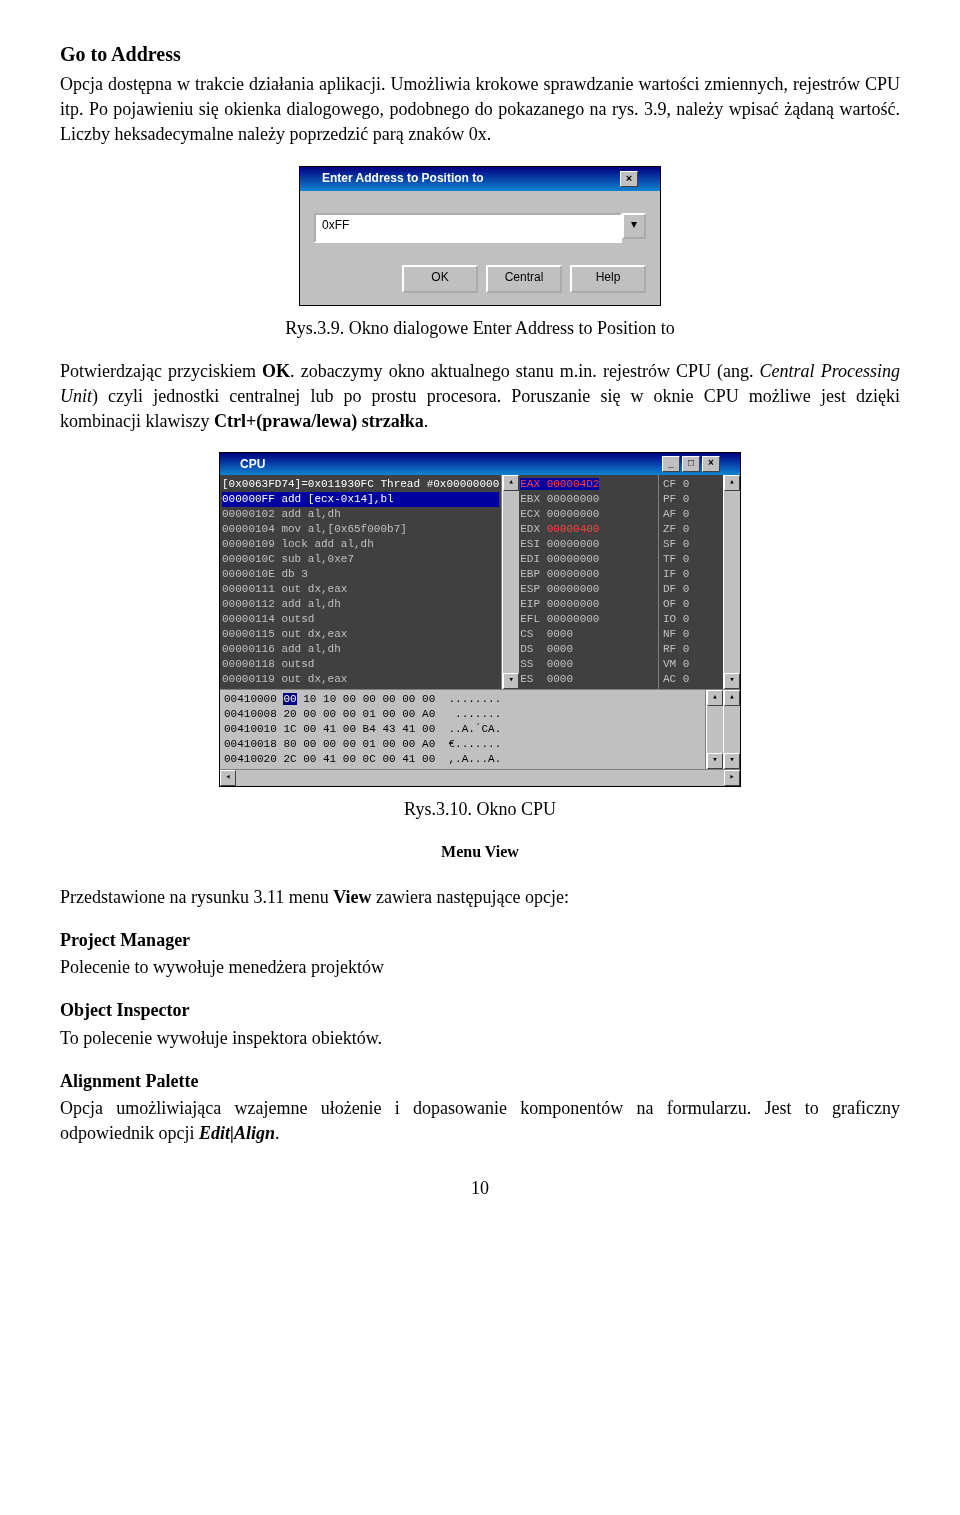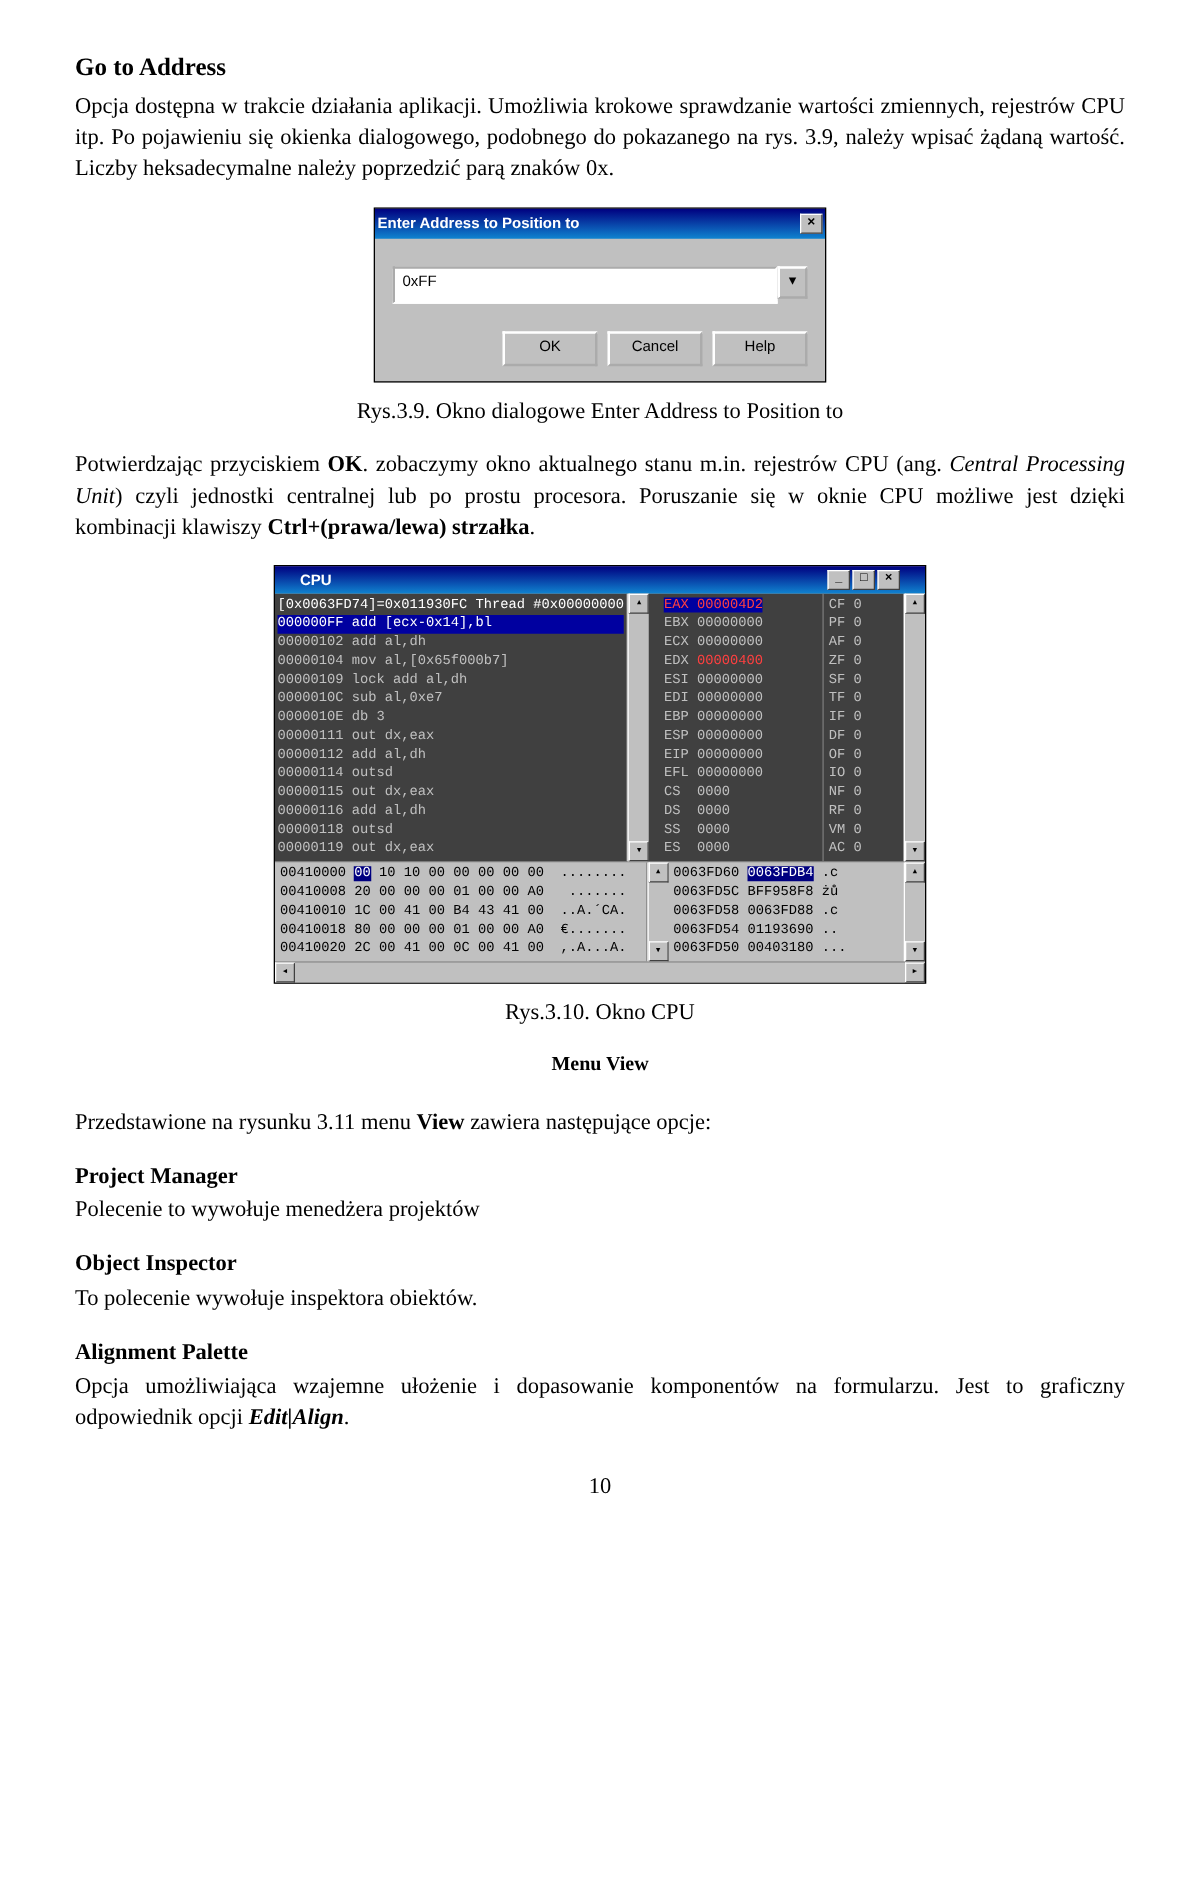--- a/index.html
+++ b/index.html
@@ -5,42 +5,42 @@
   body { margin: 0; padding: 40px 60px; font-family: "Times New Roman", serif; font-size: 18px; line-height: 1.4; color: #000; background: #fff; width: 840px; }
   h2.title { font-size: 20px; font-weight: bold; margin: 0 0 4px 0; }
   p { margin: 0 0 18px 0; text-align: justify; }
   .bold { font-weight: bold; }
   .caption { text-align: center; margin: 10px 0 18px 0; }
   .menu-heading { text-align: center; font-size: 16px; font-weight: bold; margin: 14px 0 22px 0; }
   .section-head { font-weight: bold; margin: 16px 0 2px 0; }
   .page-num { text-align: center; margin-top: 30px; }
   
   .dlg1 { width: 360px; margin: 10px auto 10px auto; border: 1px solid #000; background: #c0c0c0; font-family: Tahoma, Arial, sans-serif; font-size: 12px; }
-  .dlg1-titlebar { background: linear-gradient(#000080,#1084d0); color: #fff; font-weight: bold; padding: 3px 2px; display: flex; justify-content: space-between; align-items: center; height: 18px; }
+  .dlg1-titlebar { background: linear-gradient(#000080,#1084d0); color: #fff; font-weight: bold; padding: 3px 22px; display: flex; justify-content: space-between; align-items: center; height: 18px; }
   .dlg1-title { font-size: 12px; }
   .dlg1-close { width: 16px; height: 14px; background: #c0c0c0; border: 1px solid #fff; border-right-color:#404040; border-bottom-color:#404040; color: #000; font-size: 11px; line-height: 12px; text-align: center; }
   .dlg1-body { padding: 22px 14px 12px 14px; }
   .dlg1-input { display:flex; }
   .dlg1-text { flex:1; height: 22px; border: 2px inset #fff; background:#fff; padding: 2px 6px; font-family: inherit; font-size: 12px; }
   .dlg1-dd { width: 20px; height: 22px; border: 2px outset #fff; background:#c0c0c0; text-align:center; line-height:18px; }
   .dlg1-btnrow { display:flex; justify-content:flex-end; gap:8px; margin-top:22px; }
   .dlg1-btn { width: 72px; height: 24px; border: 2px outset #fff; background:#c0c0c0; text-align:center; line-height:20px; }
   
   .dlg2 { width: 520px; margin: 10px auto; border: 1px solid #000; background:#c0c0c0; font-family: "Courier New", monospace; font-size: 11px; color:#000; }
   .dlg2-titlebar { background: linear-gradient(#000080,#1084d0); color:#fff; font-weight:bold; padding:2px 20px; display:flex; justify-content:space-between; align-items:center; height:18px; font-family: Tahoma, Arial, sans-serif; font-size:12px; }
   .dlg2-sys { display:flex; gap:2px; }
   .dlg2-sysbtn { width:16px; height:14px; background:#c0c0c0; border:1px solid #fff; border-right-color:#404040; border-bottom-color:#404040; color:#000; font-size:10px; text-align:center; line-height:12px; }
   .dlg2-top { display:flex; border-bottom:1px solid #808080; }
   .dlg2-disasm { flex:1.6; background:#404040; color:#c0c0c0; padding:2px 2px 2px 2px; border-right:1px solid #808080; }
   .dlg2-disasm .hdr { color:#fff; background:#404040; }
   .dlg2-disasm .row { white-space: pre; line-height: 15px; }
   .dlg2-disasm .hl { background:#0000a0; color:#fff; }
   .sb { width:16px; background:#c0c0c0; border-left:1px solid #fff; display:flex; flex-direction:column; justify-content:space-between; }
   .sb .arrow { height:14px; border:1px solid #fff; border-right-color:#404040; border-bottom-color:#404040; text-align:center; font-size:9px; line-height:12px; background:#c0c0c0; }
-  .dlg2-regs { flex:1; background:#404040; color:#c0c0c0; border-right:1px solid #808080; padding:2px 12px; }
+  .dlg2-regs { flex:1; background:#404040; color:#c0c0c0; border-right:1px solid #808080; padding:2px 1px; }
   .dlg2-regs .row { white-space:pre; line-height:15px; }
   .dlg2-regs .red { color:#ff4040;margin-top:45px; }
   .dlg2-regs .hl { background:#0000a0; color:#ff4040; }
   .dlg2-flags { width:56px; background:#404040; color:#c0c0c0; padding:2px 4px; }
   .dlg2-flags .row { white-space:pre; line-height:15px; }
   .dlg2-bot { display:flex; }
   .dlg2-hex { flex:1.6; background:#c0c0c0; color:#000; border-right:1px solid #808080; padding:2px 4px; }
   .dlg2-hex .row { white-space:pre; line-height:15px; }
   .dlg2-hex .sel { background:#000080; color:#fff; }
   .dlg2-stack { flex:1; background:#c0c0c0; padding:2px 4px; }
@@ -60,21 +60,21 @@
     <span class="dlg1-title">Enter Address to Position to</span>
     <span class="dlg1-close">×</span>
   </div>
   <div class="dlg1-body">
     <div class="dlg1-input">
       <div class="dlg1-text">0xFF</div>
       <div class="dlg1-dd">▾</div>
     </div>
     <div class="dlg1-btnrow">
       <div class="dlg1-btn">OK</div>
-      <div class="dlg1-btn">Cancel</div>
+      <div class="dlg1-btn">Central</div>
       <div class="dlg1-btn">Help</div>
     </div>
   </div>
 </div>
 
 <p class="caption">Rys.3.9. Okno dialogowe Enter Address to Position to</p>
 
 <p>
   <span>Potwierdzając przyciskiem </span><span class="bold">OK</span><span>. zobaczymy okno aktualnego stanu m.in. rejestrów CPU (ang. </span><i>Central Processing Unit</i><span>) czyli jednostki centralnej lub po prostu procesora. Poruszanie się w oknie CPU możliwe jest dzięki kombinacji klawiszy </span><span class="bold">Ctrl+(prawa/lewa) strzałka</span><span>.</span>
 </p>
@@ -153,27 +153,20 @@
         <div class="row">00410000 <span class="sel">00</span> 10 10 00 00 00 00 00  ........</div>
         <div class="row">00410008 20 00 00 00 01 00 00 A0   .......</div>
         <div class="row">00410010 1C 00 41 00 B4 43 41 00  ..A.´CA.</div>
         <div class="row">00410018 80 00 00 00 01 00 00 A0  €.......</div>
         <div class="row">00410020 2C 00 41 00 0C 00 41 00  ,.A...A.</div>
       </div>
     <div class="sb">
       <div class="arrow">▴</div>
       <div class="arrow">▾</div>
     </div>
-    <div class="dlg2-stack" id="stack-rows">
-        <div class="row">0063FD60 <span class="hl">0063FDB4</span> .c</div>
-        <div class="row">0063FD5C BFF958F8 żů</div>
-        <div class="row">0063FD58 0063FD88 .c</div>
-        <div class="row">0063FD54 01193690 ..</div>
-        <div class="row">0063FD50 00403180 ...</div>
-      </div>
     <div class="sb">
       <div class="arrow">▴</div>
       <div class="arrow">▾</div>
     </div>
   </div>
   <div class="dlg2-hsb">
     <span class="arrow">◂</span>
     <span class="arrow">▸</span>
   </div>
 </div>

